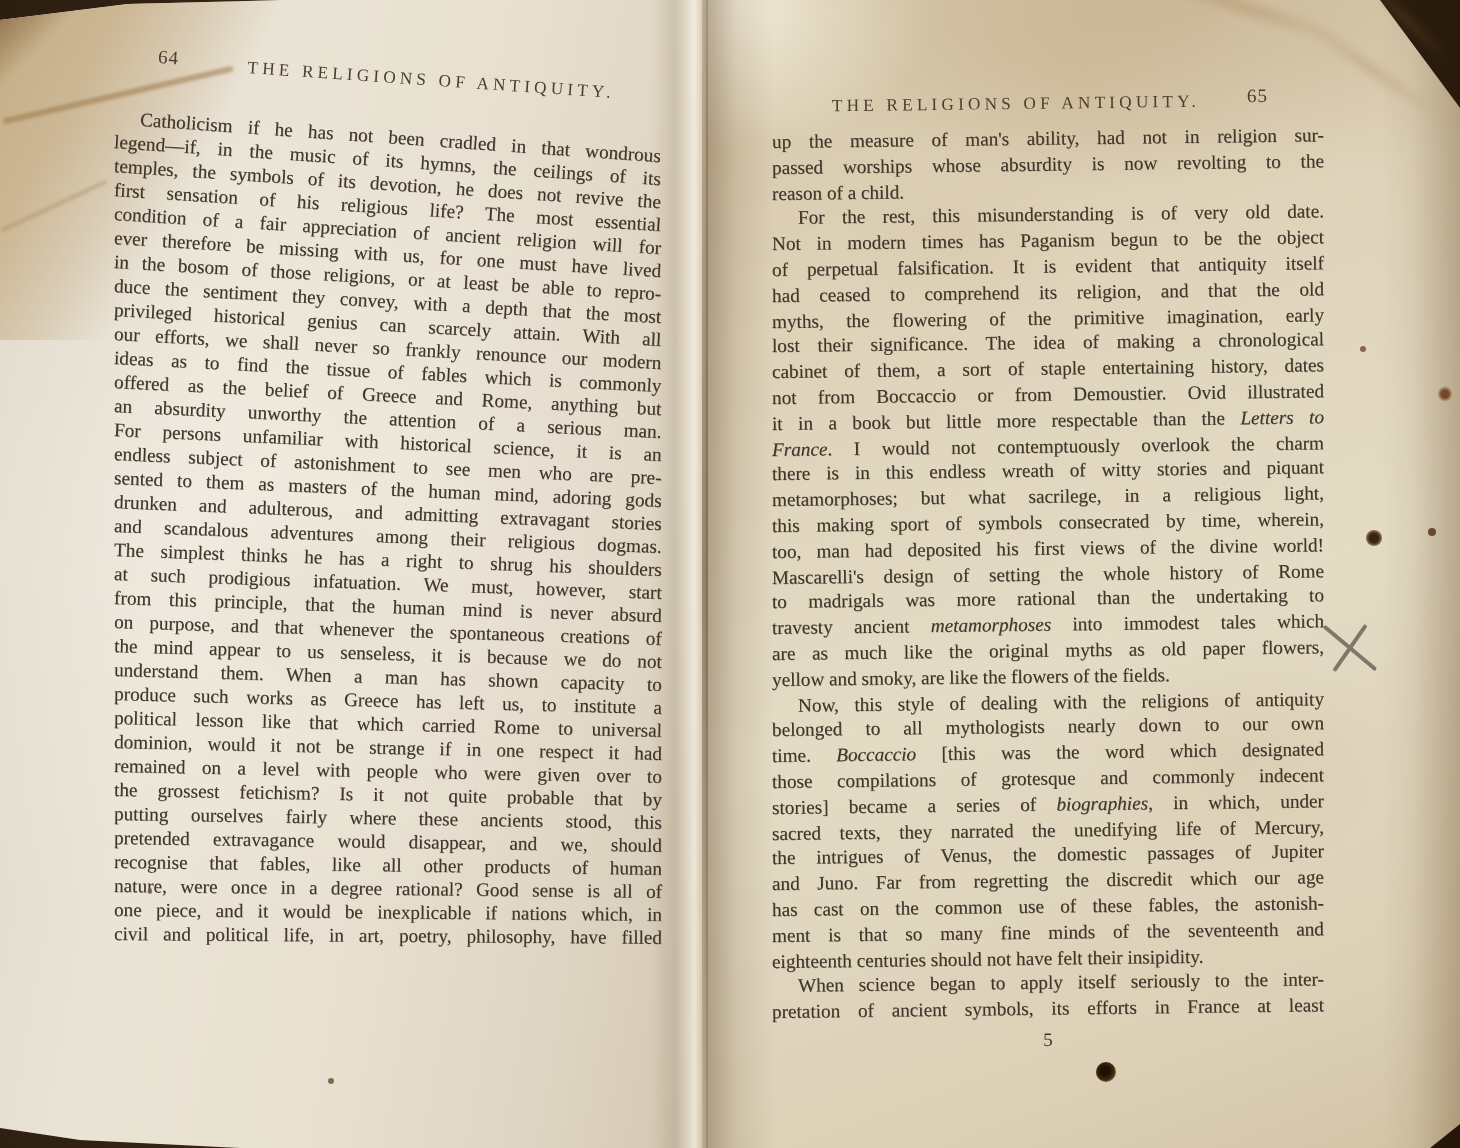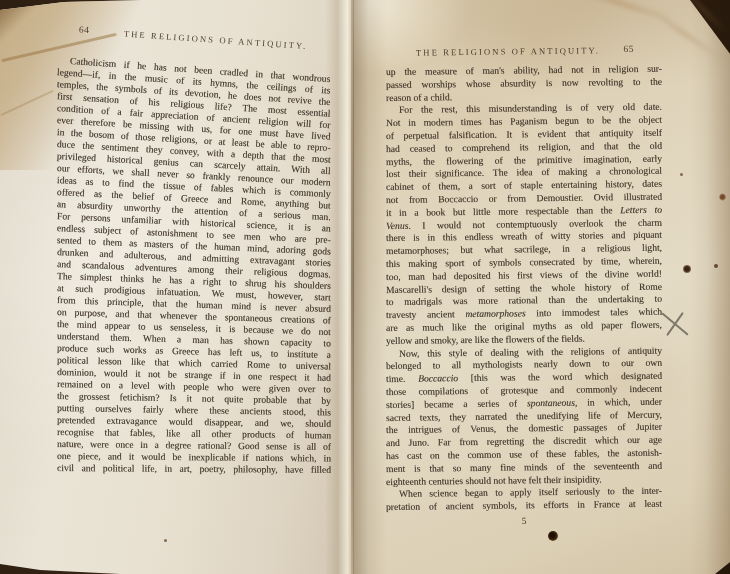--- a/index.html
+++ b/index.html
@@ -163,35 +163,35 @@
       <div class="line pend" style="transform: rotate(-0.7deg);">reason of a child.</div>
       <div class="line indent" style="transform: rotate(-0.7deg);">For the rest, this misunderstanding is of very old date.</div>
       <div class="line" style="transform: rotate(-0.7deg);">Not in modern times has Paganism begun to be the object</div>
       <div class="line" style="transform: rotate(-0.7deg);">of perpetual falsification.  It is evident that antiquity itself</div>
       <div class="line" style="transform: rotate(-0.7deg);">had ceased to comprehend its religion, and that the old</div>
       <div class="line" style="transform: rotate(-0.7deg);">myths, the flowering of the primitive imagination, early</div>
       <div class="line" style="transform: rotate(-0.7deg);">lost their significance.  The idea of making a chronological</div>
       <div class="line" style="transform: rotate(-0.7deg);">cabinet of them, a sort of staple entertaining history, dates</div>
       <div class="line" style="transform: rotate(-0.7deg);">not from Boccaccio or from Demoustier.  Ovid illustrated</div>
       <div class="line" style="transform: rotate(-0.7deg);">it in a book but little more respectable than the <em>Letters to</em></div>
-      <div class="line" style="transform: rotate(-0.7deg);"><em>Venus</em>.  I would not contemptuously overlook the charm</div>
+      <div class="line" style="transform: rotate(-0.7deg);"><em>France</em>.  I would not contemptuously overlook the charm</div>
       <div class="line" style="transform: rotate(-0.7deg);">there is in this endless wreath of witty stories and piquant</div>
       <div class="line" style="transform: rotate(-0.7deg);">metamorphoses; but what sacrilege, in a religious light,</div>
       <div class="line" style="transform: rotate(-0.7deg);">this making sport of symbols consecrated by time, wherein,</div>
       <div class="line" style="transform: rotate(-0.7deg);">too, man had deposited his first views of the divine world!</div>
       <div class="line" style="transform: rotate(-0.7deg);">Mascarelli's design of setting the whole history of Rome</div>
       <div class="line" style="transform: rotate(-0.7deg);">to madrigals was more rational than the undertaking to</div>
       <div class="line" style="transform: rotate(-0.7deg);">travesty ancient <em>metamorphoses</em> into immodest tales which</div>
       <div class="line" style="transform: rotate(-0.7deg);">are as much like the original myths as old paper flowers,</div>
       <div class="line pend" style="transform: rotate(-0.7deg);">yellow and smoky, are like the flowers of the fields.</div>
       <div class="line indent" style="transform: rotate(-0.7deg);">Now, this style of dealing with the religions of antiquity</div>
       <div class="line" style="transform: rotate(-0.7deg);">belonged to all mythologists nearly down to our own</div>
       <div class="line" style="transform: rotate(-0.7deg);">time.  <em>Boccaccio</em> [this was the word which designated</div>
       <div class="line" style="transform: rotate(-0.7deg);">those compilations of grotesque and commonly indecent</div>
-      <div class="line" style="transform: rotate(-0.7deg);">stories] became a series of <em>spontaneous</em>, in which, under</div>
+      <div class="line" style="transform: rotate(-0.7deg);">stories] became a series of <em>biographies</em>, in which, under</div>
       <div class="line" style="transform: rotate(-0.7deg);">sacred texts, they narrated the unedifying life of Mercury,</div>
       <div class="line" style="transform: rotate(-0.7deg);">the intrigues of Venus, the domestic passages of Jupiter</div>
       <div class="line" style="transform: rotate(-0.7deg);">and Juno.  Far from regretting the discredit which our age</div>
       <div class="line" style="transform: rotate(-0.7deg);">has cast on the common use of these fables, the astonish-</div>
       <div class="line" style="transform: rotate(-0.7deg);">ment is that so many fine minds of the seventeenth and</div>
       <div class="line pend" style="transform: rotate(-0.7deg);">eighteenth centuries should not have felt their insipidity.</div>
       <div class="line indent" style="transform: rotate(-0.7deg);">When science began to apply itself seriously to the inter-</div>
       <div class="line" style="transform: rotate(-0.7deg);">pretation of ancient symbols, its efforts in France at least</div>
     </div>
 

